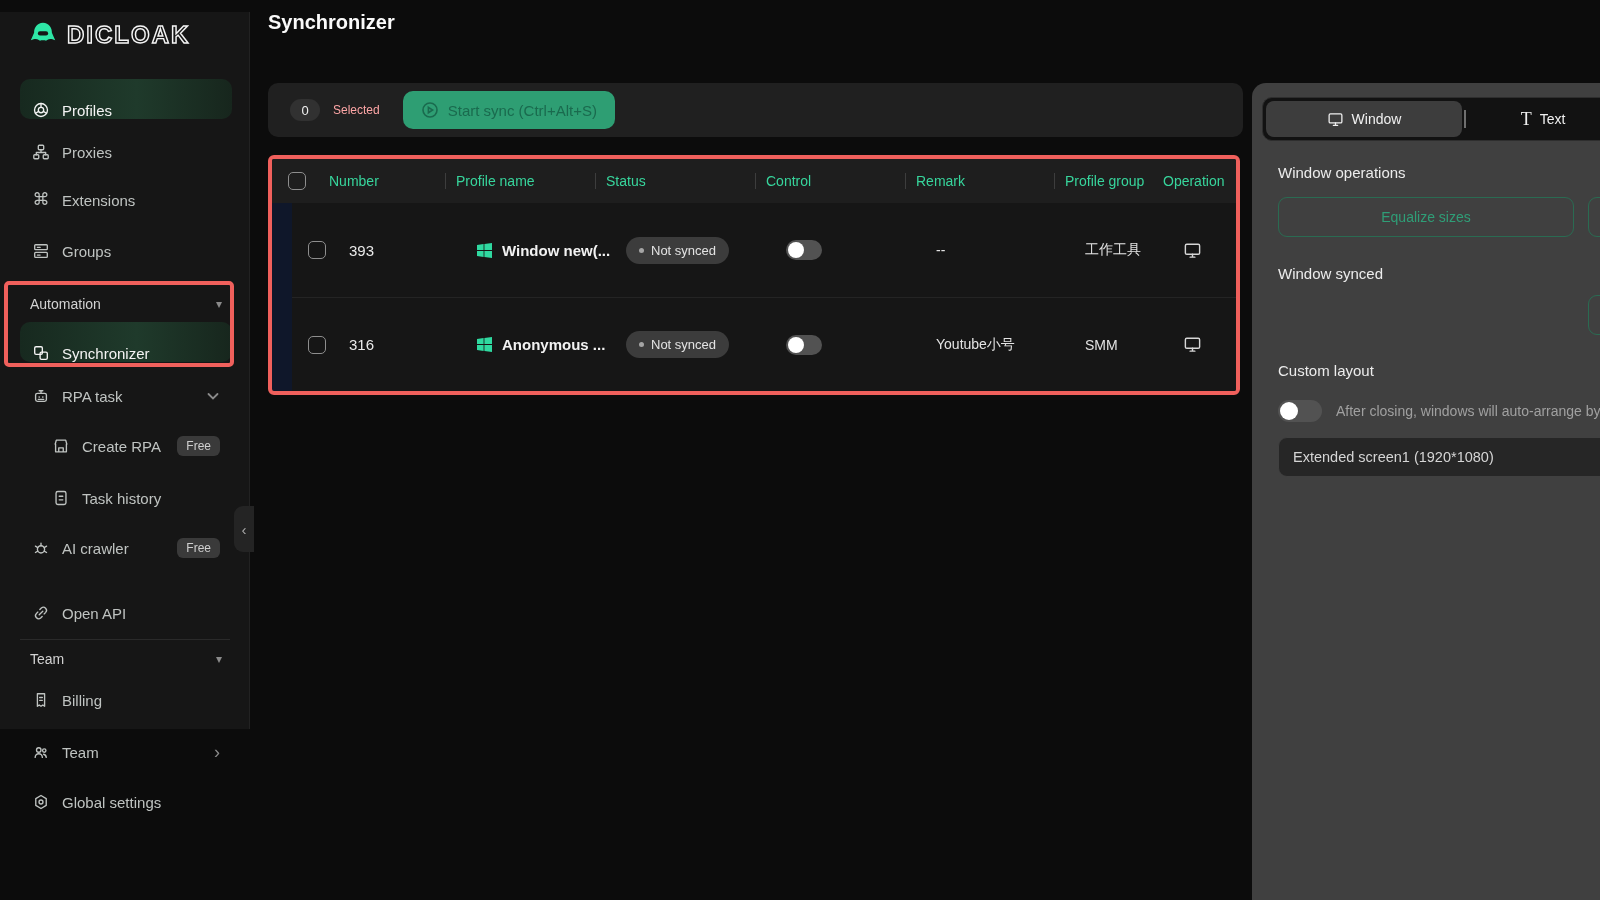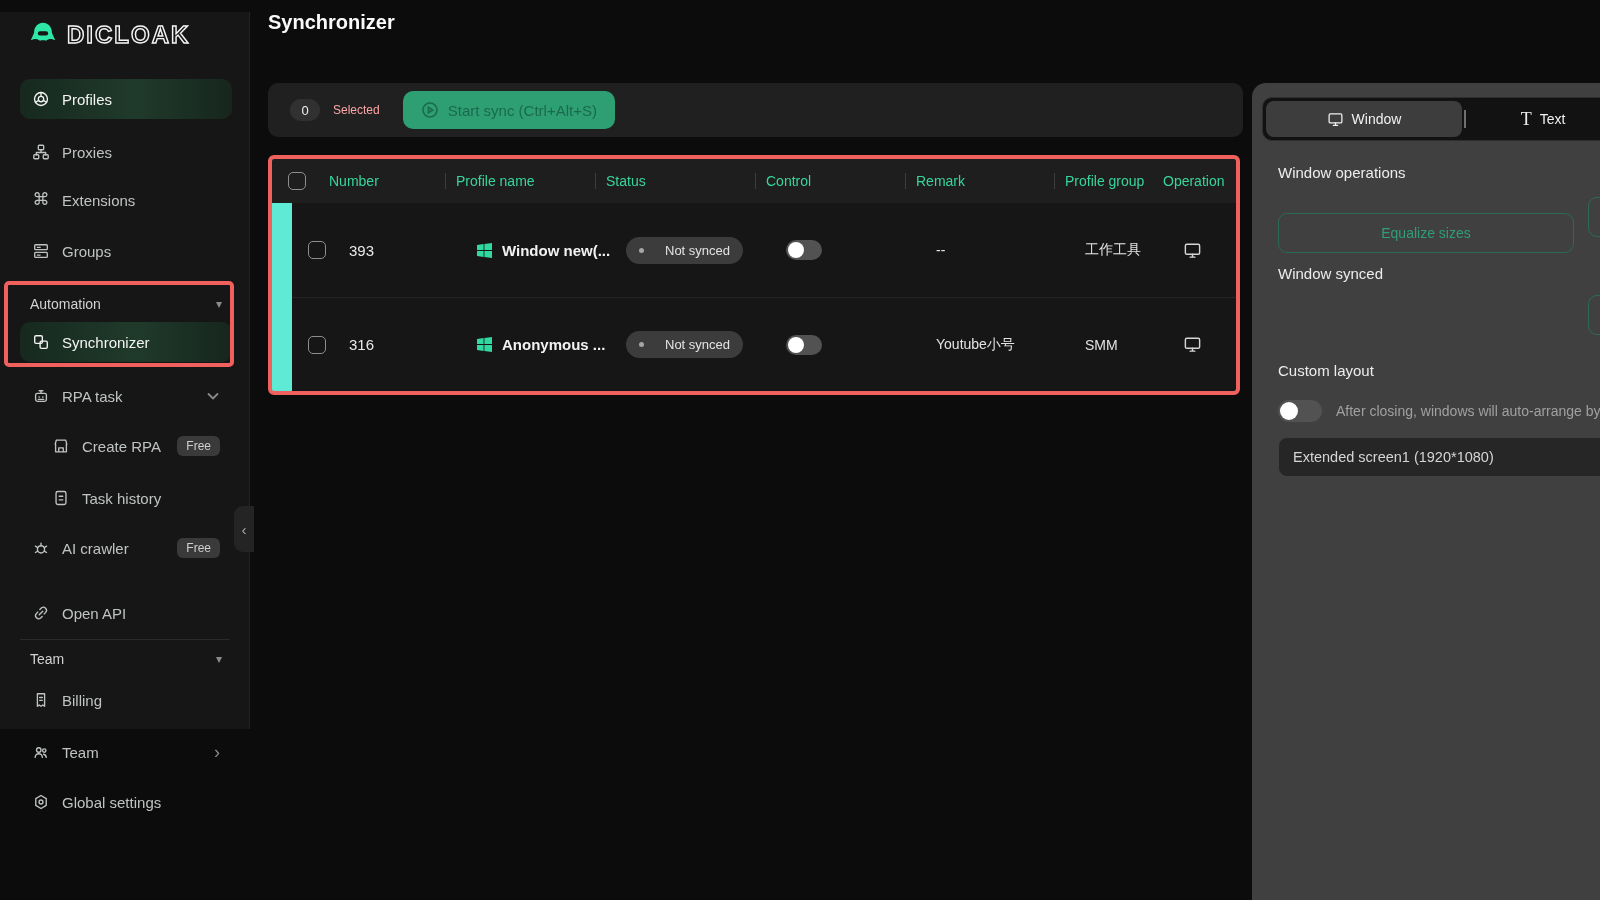--- a/index.html
+++ b/index.html
@@ -26,21 +26,21 @@
     .logo-text { color:#161616; -webkit-text-stroke:1.4px #f5f5f5; }
   }
   .nav-item {
     position:absolute; left:20px; width:212px; height:40px;
     display:flex; align-items:center; gap:12px; padding:0 12px;
     border-radius:10px; color:#bfc3c1; font-size:15px; cursor:pointer;
   }
   .nav-item.indent { left:40px; width:192px; }
   .nav-item.active {
     background:linear-gradient(90deg,#17291f,#1f3a2b 55%,#17261d);
-    color:#f4f4f4; font-weight:500;
+    color:#f4f4f4; font-weight:500;align-items:flex-end;
   }
   .nav-item .micon { width:18px; height:18px; flex:0 0 18px; stroke:currentColor; fill:none; stroke-width:1.5; stroke-linecap:round; stroke-linejoin:round; }
   .glyph-icon { width:18px; text-align:center; font-size:17px; line-height:18px; color:currentColor; }
   .nav-section {
     position:absolute; left:30px; width:192px; height:18px;
     display:flex; align-items:center; justify-content:space-between;
     color:#d2d2d2; font-size:14px; cursor:pointer;
   }
   .caret { color:#8a8a8a; font-size:12px; }
   .badge {
@@ -84,21 +84,21 @@
     background:#2e9e73; color:#1a6a4e; font-size:15px; font-weight:500;
     display:flex; align-items:center; gap:9px; cursor:not-allowed;
     font-family:inherit;
   }
   .play-icon { width:18px; height:18px; stroke:#1a6a4e; fill:none; stroke-width:1.6; }
 
   
   .table-wrap {
     position:absolute; left:268px; top:155px; width:972px; height:240px;
     border:4px solid #f0605c; border-radius:6px; overflow:hidden;
-    background:#5eead4; z-index:40;
+    background:#0f172a; z-index:40;
   }
   .trow {
     display:grid;
     grid-template-columns:46px 127px 150px 160px 150px 149px 98px 1fr;
     align-items:center;
   }
   .thead { height:44px; background:#1e1e1e; }
   .thead .cell { color:#37d59c; font-size:14px; font-weight:500; }
   .tbody-row { height:94px; background:#161616; border-top:1px solid #242424;margin-left:20px; }
   .thead + .tbody-row { border-top:none; }
@@ -108,21 +108,21 @@
     width:1px; height:16px; background:#3d3d3d;
   }
   .checkbox {
     width:18px; height:18px; border:1.5px solid #8e8e8e; border-radius:5px;
     margin-left:5px; cursor:pointer; background:transparent;
   }
   .num-cell { font-size:15px; color:#e9e9e9; }
   .pname { font-size:15px; font-weight:600; color:#f2f2f2; white-space:nowrap; overflow:hidden; }
   .win-flag { width:17px; height:17px; flex:0 0 17px; fill:#2fd9a0; }
   .status-pill {
-    display:inline-flex; align-items:center; gap:21px;
+    display:inline-flex; align-items:center; gap:7px;
     background:#3c3c3c; color:#e3e3e3; font-size:13px;
     height:27px; padding:0 13px; border-radius:999px;
   }
   .status-dot { width:5px; height:5px; border-radius:50%; background:#a5a5a5; }
   .toggle {
     width:36px; height:20px; border-radius:999px; background:#525252;
     position:relative; cursor:pointer;
   }
   .toggle::after {
     content:""; position:absolute; left:2px; top:2px; width:16px; height:16px;
@@ -439,21 +439,21 @@
       <span>Window</span>
     </div>
     <div class="tab-divider"></div>
     <div class="tab plain">
       <span class="t-glyph">T</span>
       <span>Text</span>
     </div>
   </div>
 
   <div class="panel-h" style="top:81px">Window operations</div>
-  <button class="ghost-btn" style="left:26px; top:130px; width:296px;">
+  <button class="ghost-btn" style="left:26px; top:114px; width:296px;">
     <span>Equalize sizes</span>
   </button>
   <button class="ghost-btn" style="left:336px; top:114px; width:60px;"></button>
 
   <div class="panel-h" style="top:182px">Window synced</div>
   <button class="ghost-btn" style="left:336px; top:212px; width:60px;"></button>
 
   <div class="panel-h" style="top:279px">Custom layout</div>
   <div class="toggle-row">
     <span class="toggle big"></span>

